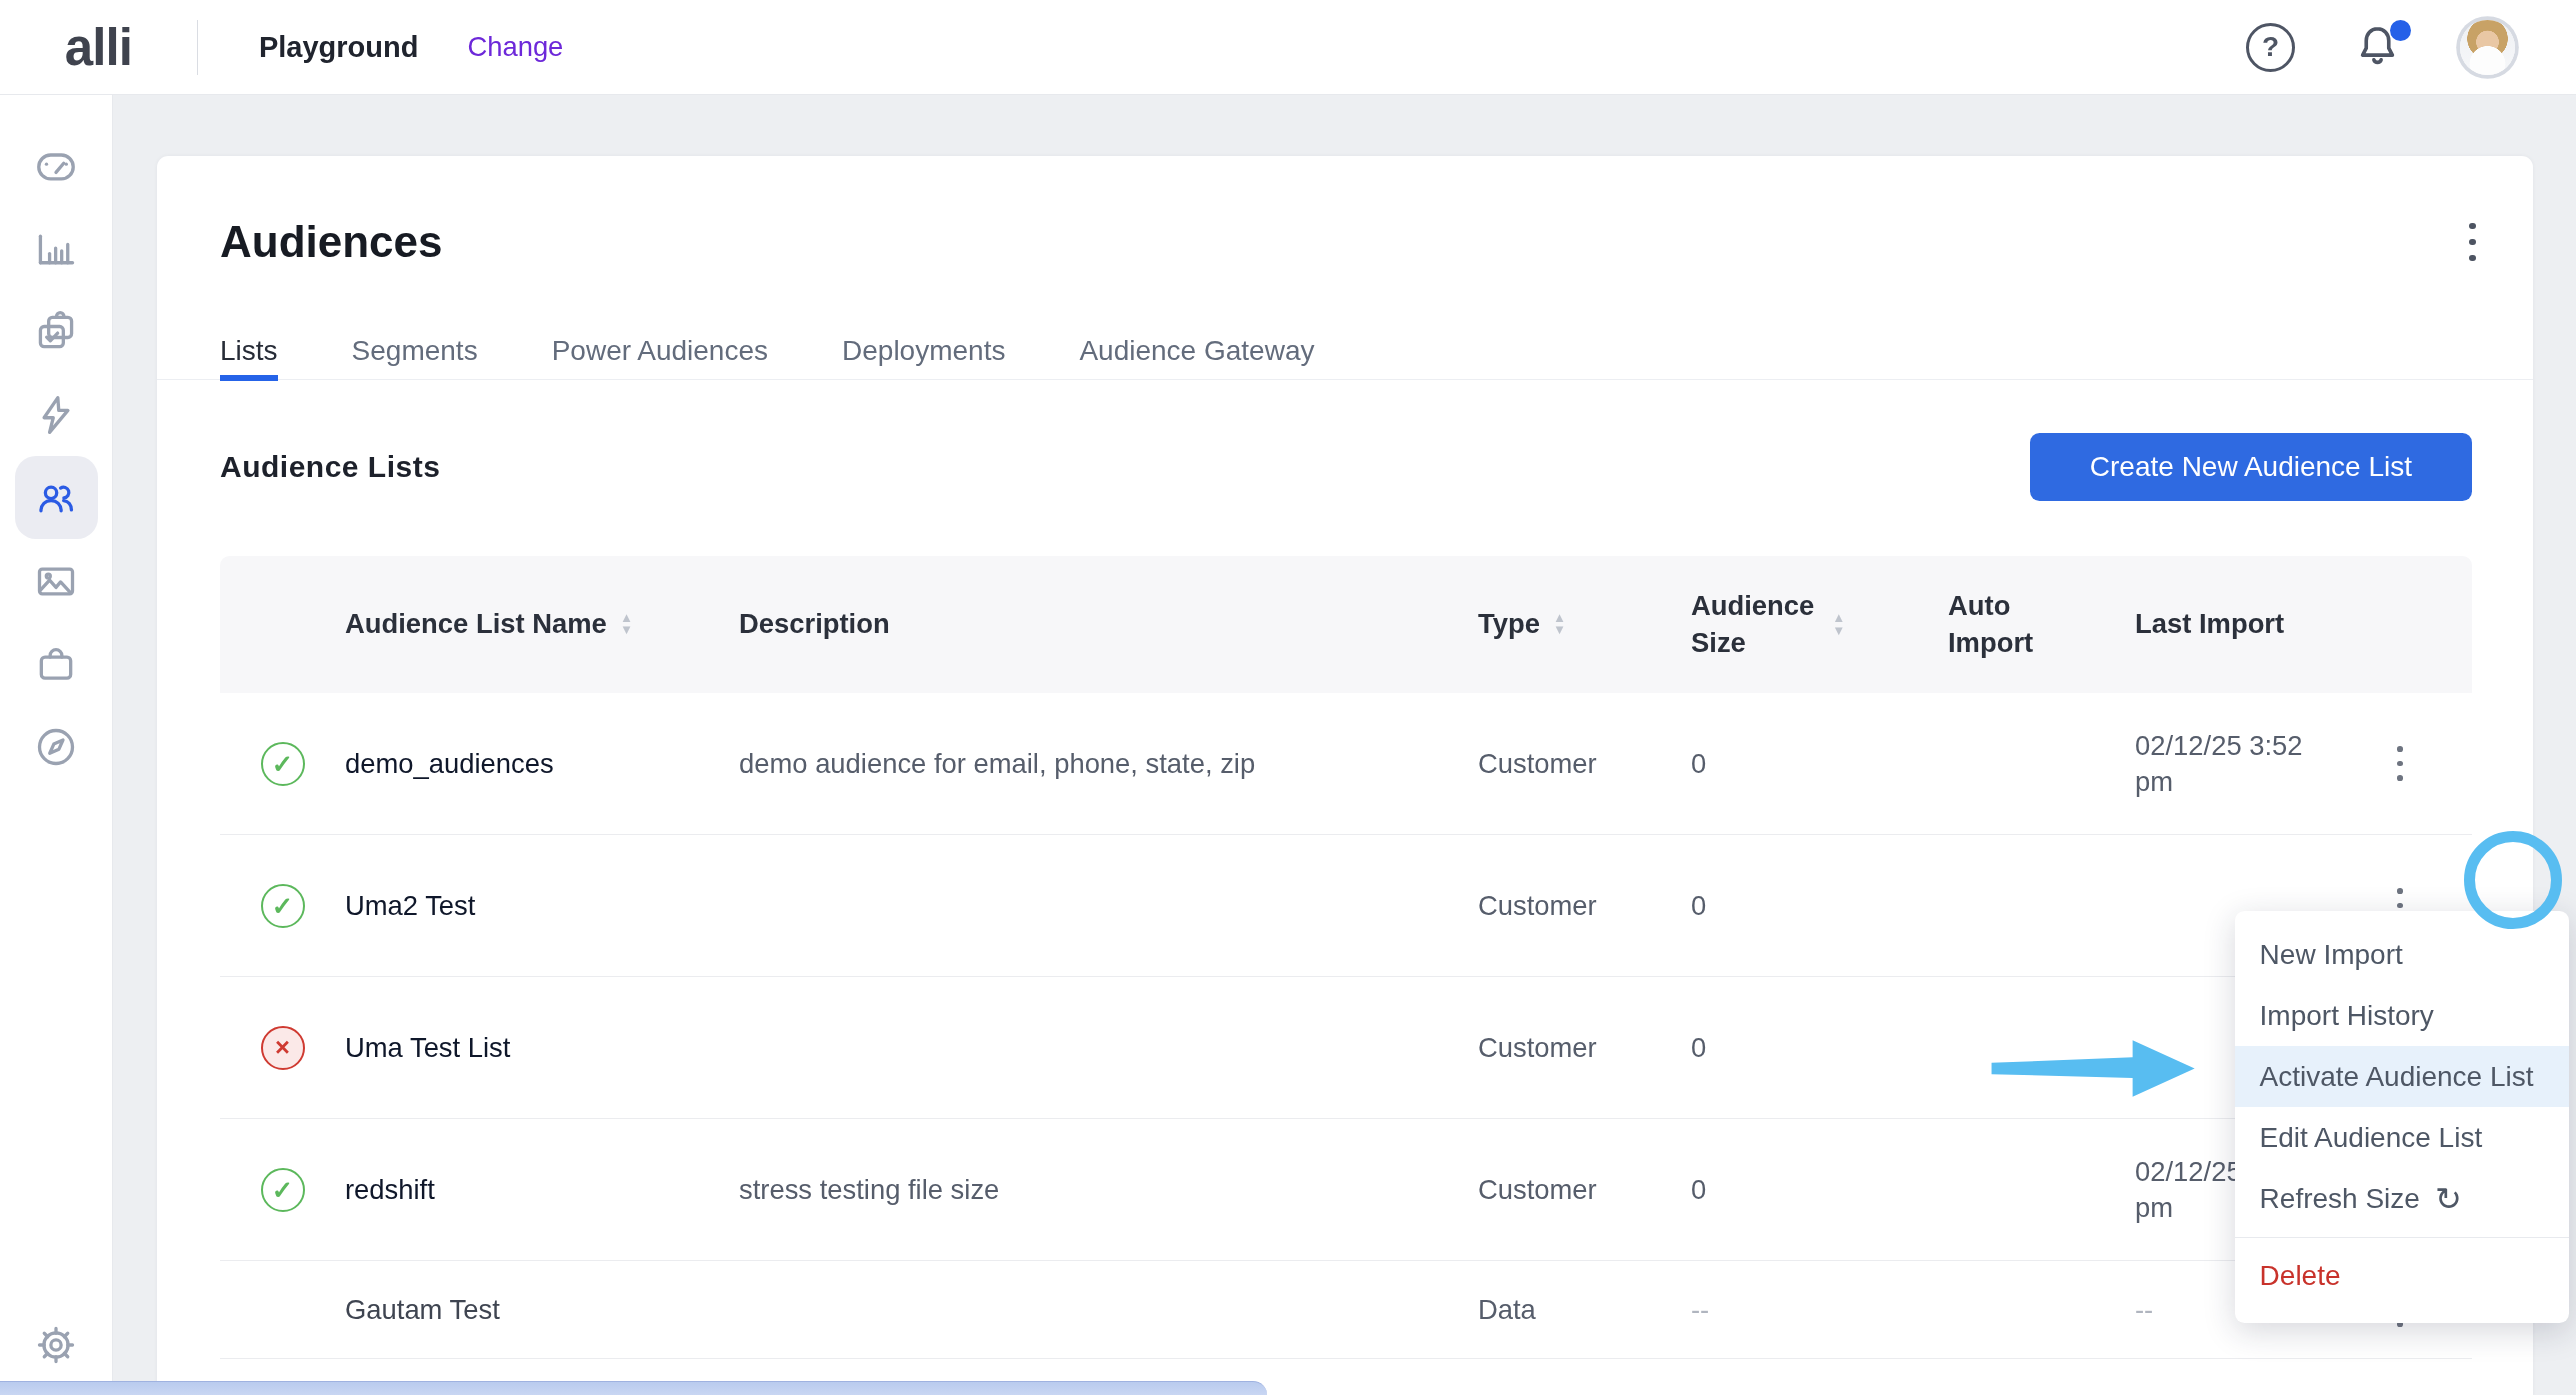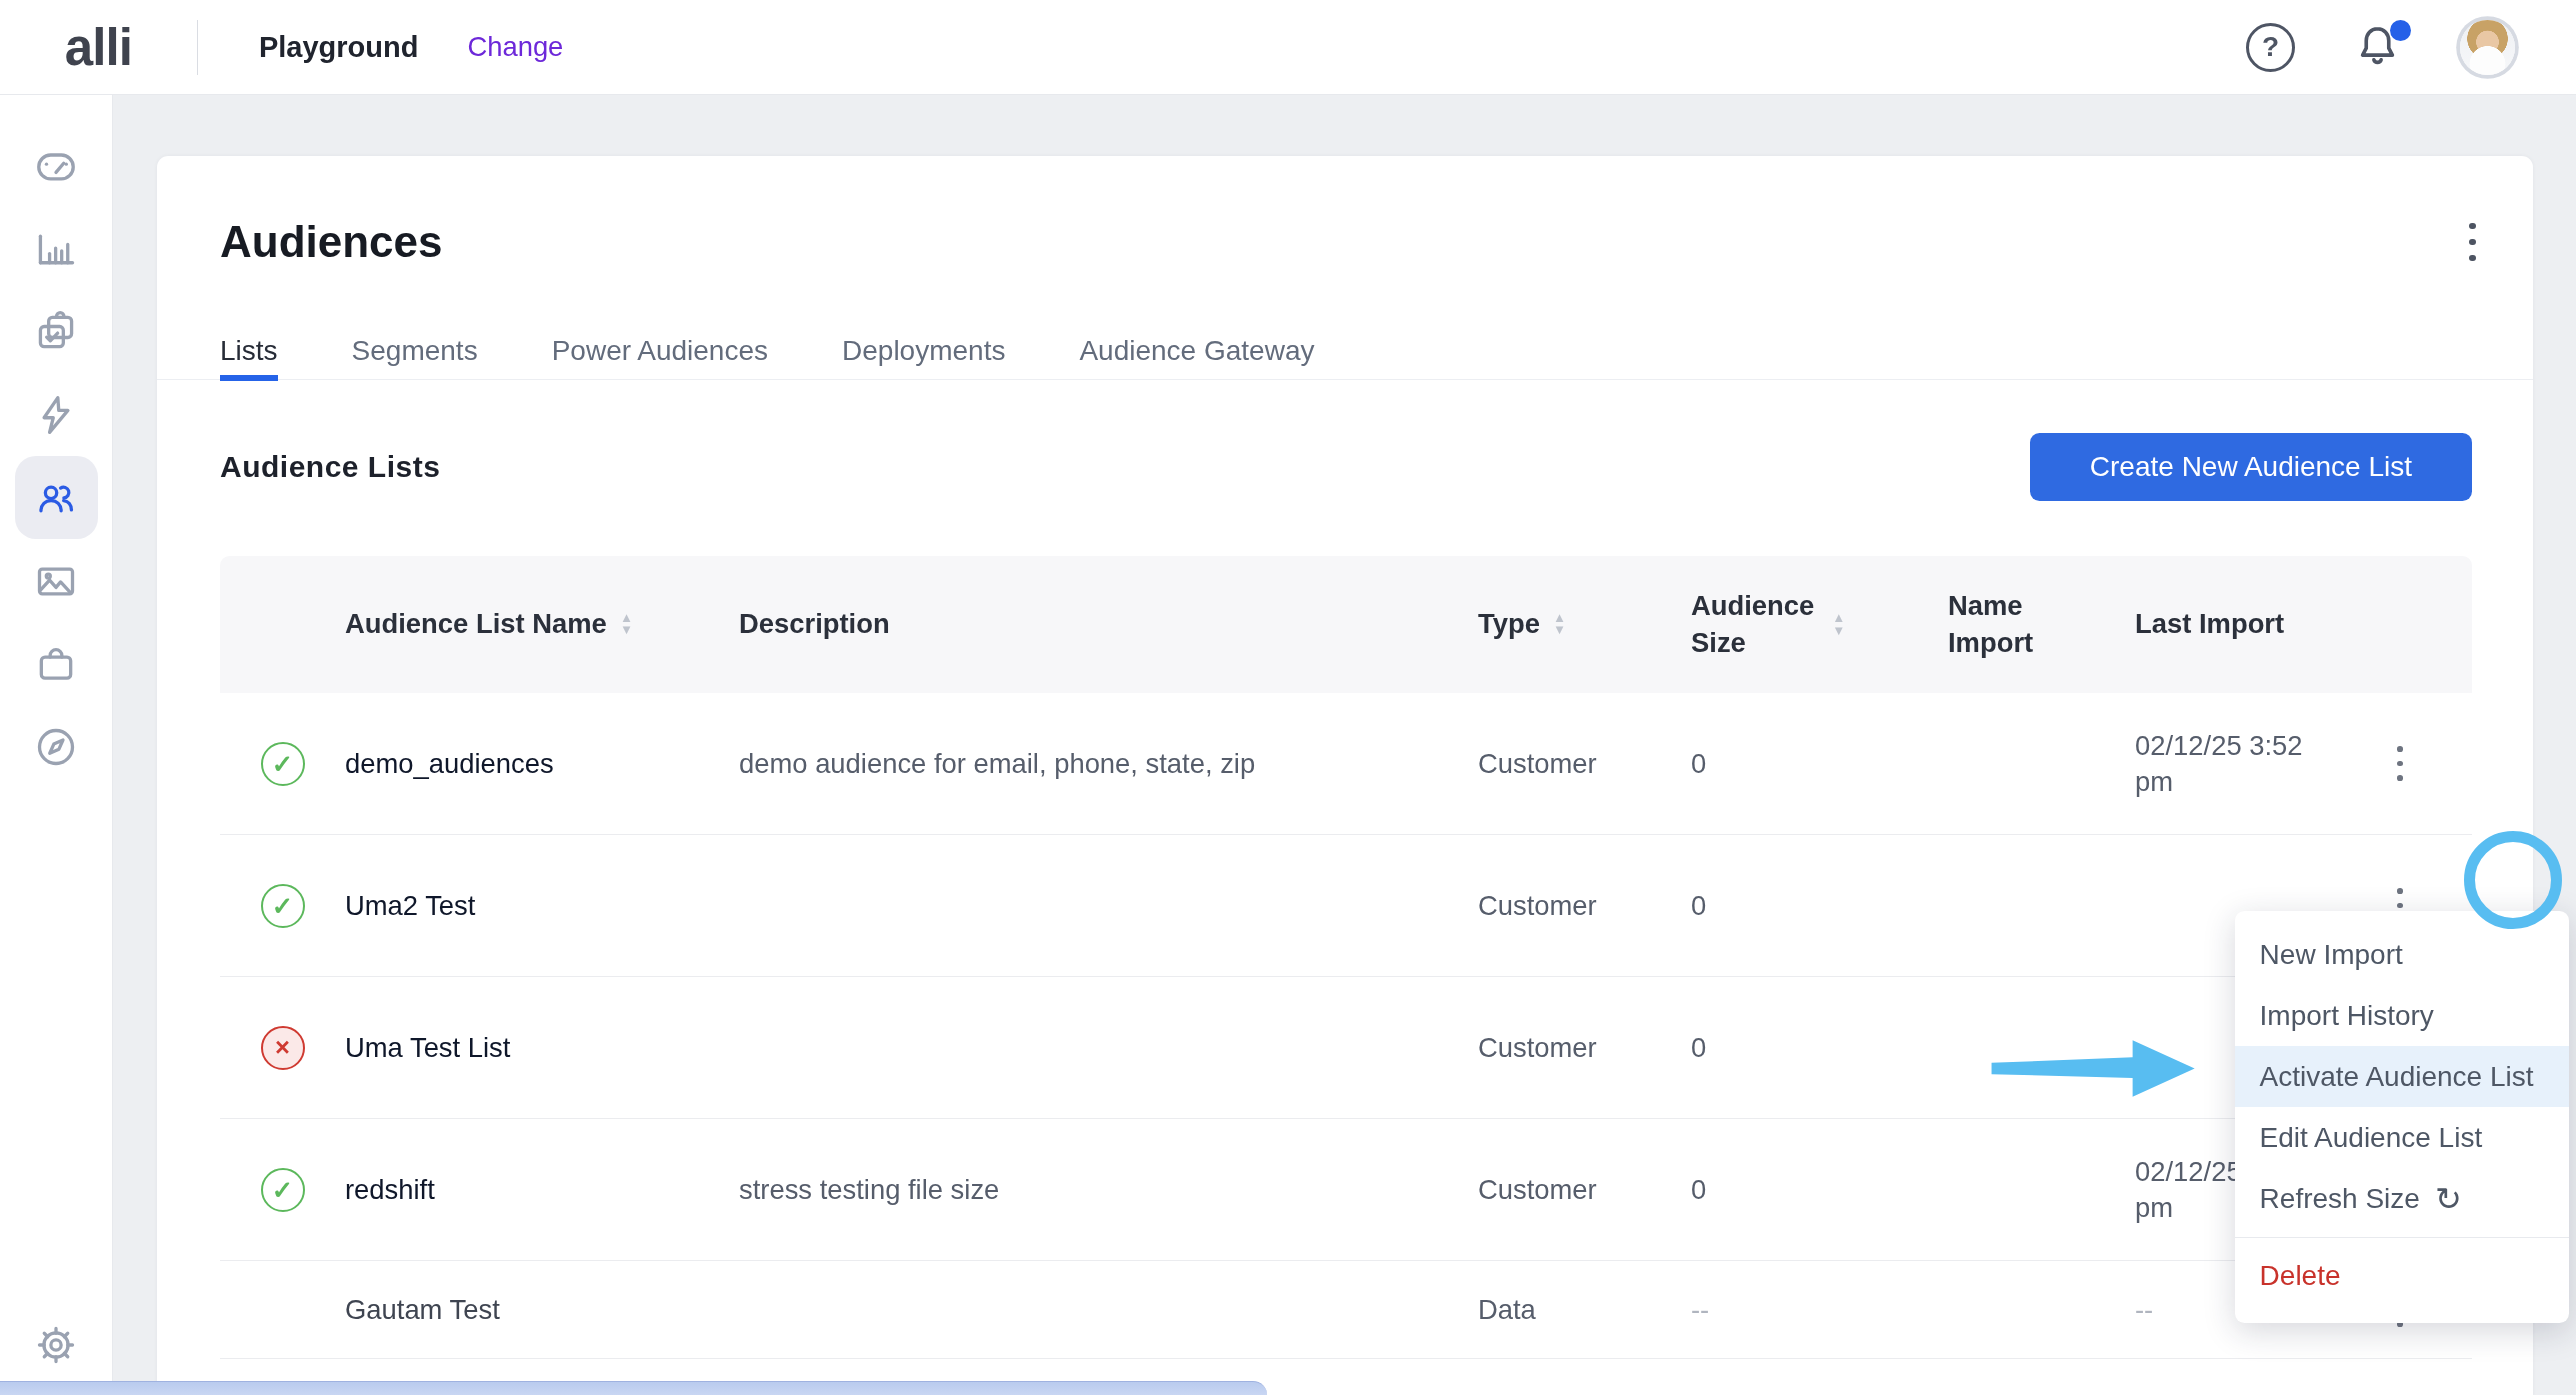--- a/index.html
+++ b/index.html
@@ -241,21 +241,21 @@
               </span>
             </div>
             <div class="hcell c4">
               <span class="lbl">Audience Size</span>
               <span class="sort">
                 <i>▲</i>
                 <i>▼</i>
               </span>
             </div>
             <div class="hcell c5">
-              <span class="lbl">Name Import</span>
+              <span class="lbl">Auto Import</span>
             </div>
             <div class="hcell c6">
               <span class="lbl">Last Import</span>
             </div>
             <div class="hcell c7"></div>
           </div>
         <div>
             <div class="t-row">
               <div class="cell c0">
                 <span class="status success">✓</span>

